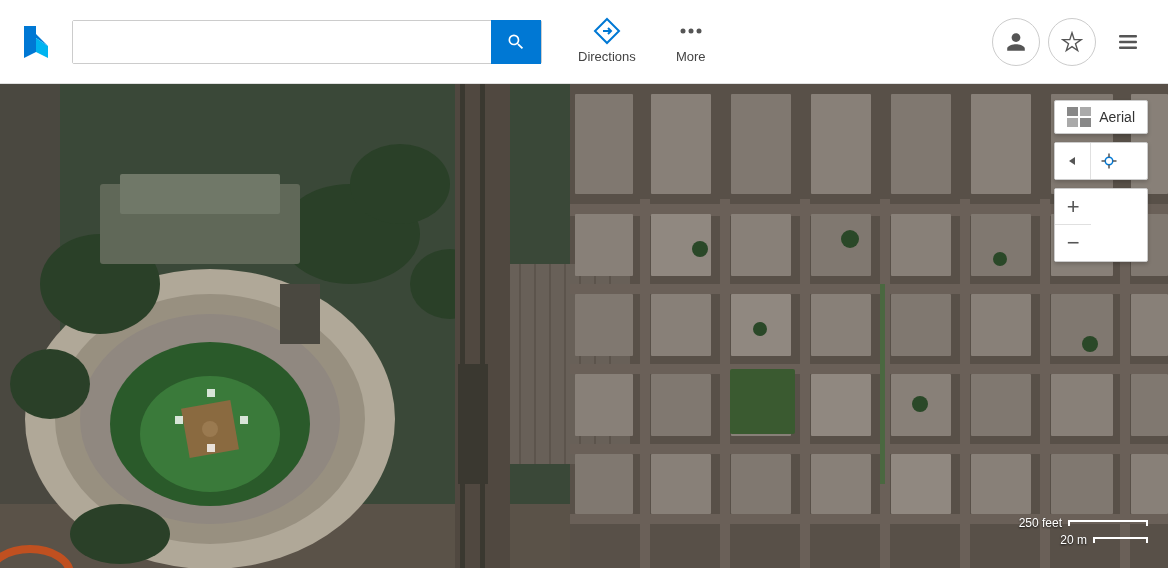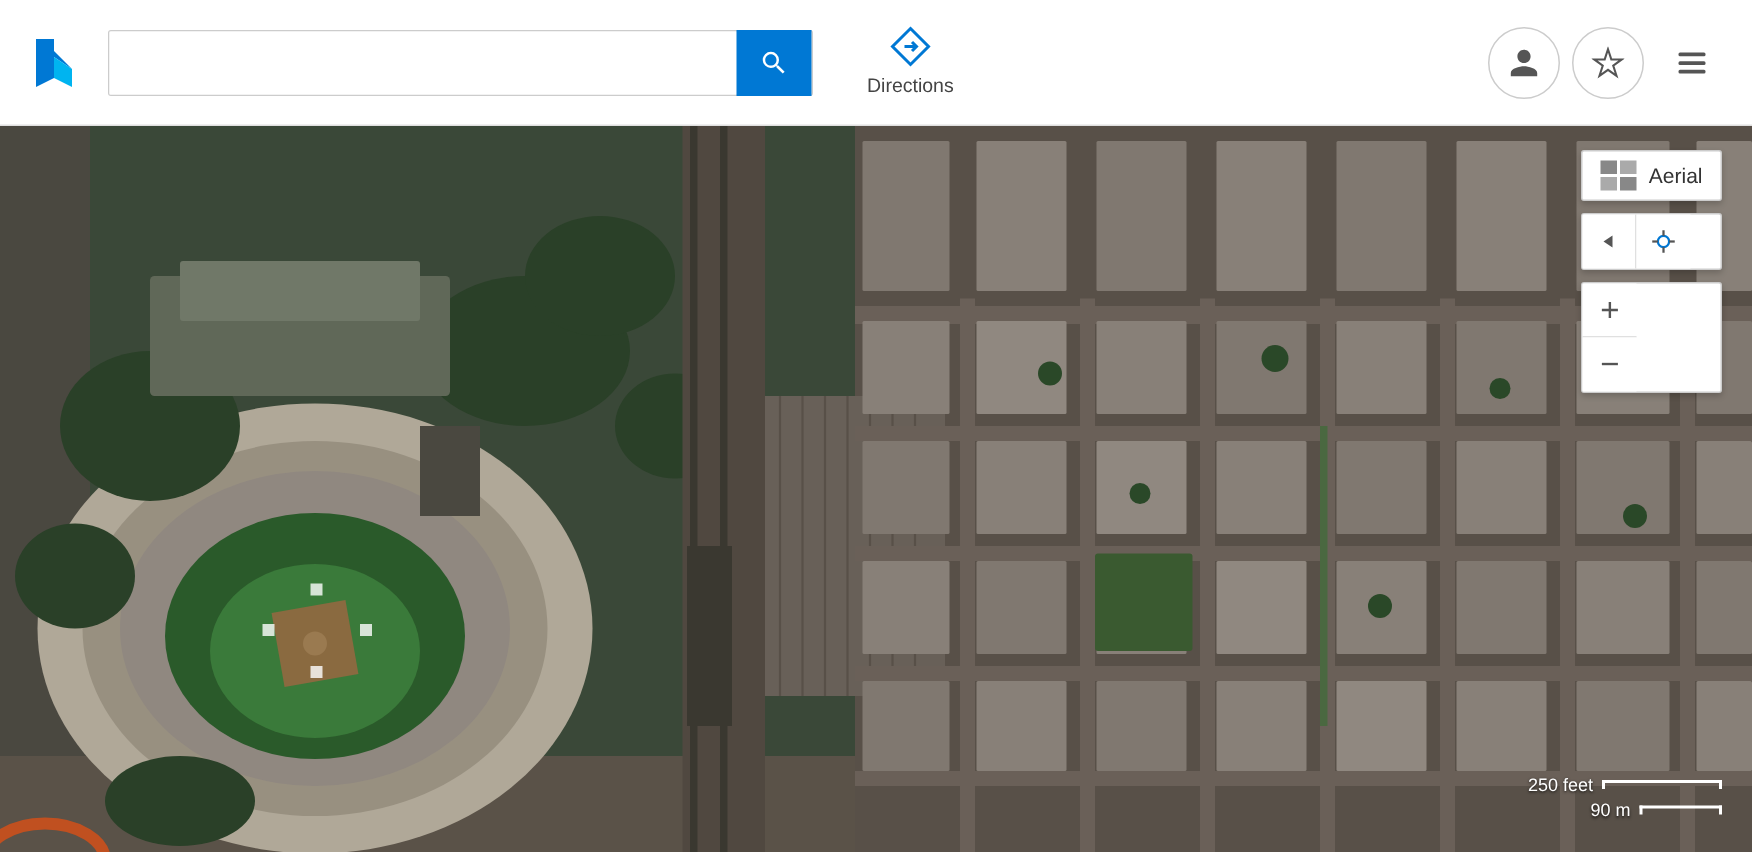--- a/index.html
+++ b/index.html
@@ -306,20 +306,28 @@
     <div class="nav-item">
       <svg viewBox="0 0 28 28" xmlns="http://www.w3.org/2000/svg">
         <polygon points="14,2 26,14 14,26 2,14" fill="none" stroke="#0078d4" stroke-width="2"></polygon>
         <path d="M10,14 L18,14 M15,11 L18,14 L15,17" stroke="#0078d4" stroke-width="2" fill="none"></path>
       </svg>
       <span class="nav-item-label">Directions</span>
     </div>
 
 
 
+    <div class="nav-item">
+      <svg viewBox="0 0 28 28" xmlns="http://www.w3.org/2000/svg">
+        <circle cx="6" cy="14" r="2.5" fill="#555"></circle>
+        <circle cx="14" cy="14" r="2.5" fill="#555"></circle>
+        <circle cx="22" cy="14" r="2.5" fill="#555"></circle>
+      </svg>
+      <span class="nav-item-label">More</span>
+    </div>
 
   </div>
 
   <div id="right-actions">
     <button class="action-btn">
       <svg viewBox="0 0 24 24" xmlns="http://www.w3.org/2000/svg">
         <path d="M12 12c2.7 0 4.8-2.1 4.8-4.8S14.7 2.4 12 2.4 7.2 4.5 7.2 7.2 9.3 12 12 12zm0 2.4c-3.2 0-9.6 1.6-9.6 4.8v2.4h19.2v-2.4c0-3.2-6.4-4.8-9.6-4.8z" fill="#555"></path>
       </svg>
     </button>
     <button class="action-btn">
@@ -510,20 +518,20 @@
   </div>
 
   <div id="scale-bar">
     <div class="scale-row">
       <span class="scale-label">250 feet</span>
       <div style="display:flex;flex-direction:column;width:80px;">
         <div class="scale-line" style="width:80px;"></div>
       </div>
     </div>
     <div class="scale-row">
-      <span class="scale-label">90 m</span>
+      <span class="scale-label">20 m</span>
       <div style="display:flex;flex-direction:column;width:55px;">
         <div class="scale-line" style="width:55px;"></div>
       </div>
     </div>
   </div>
 
 </div>
 
 </body></html>

